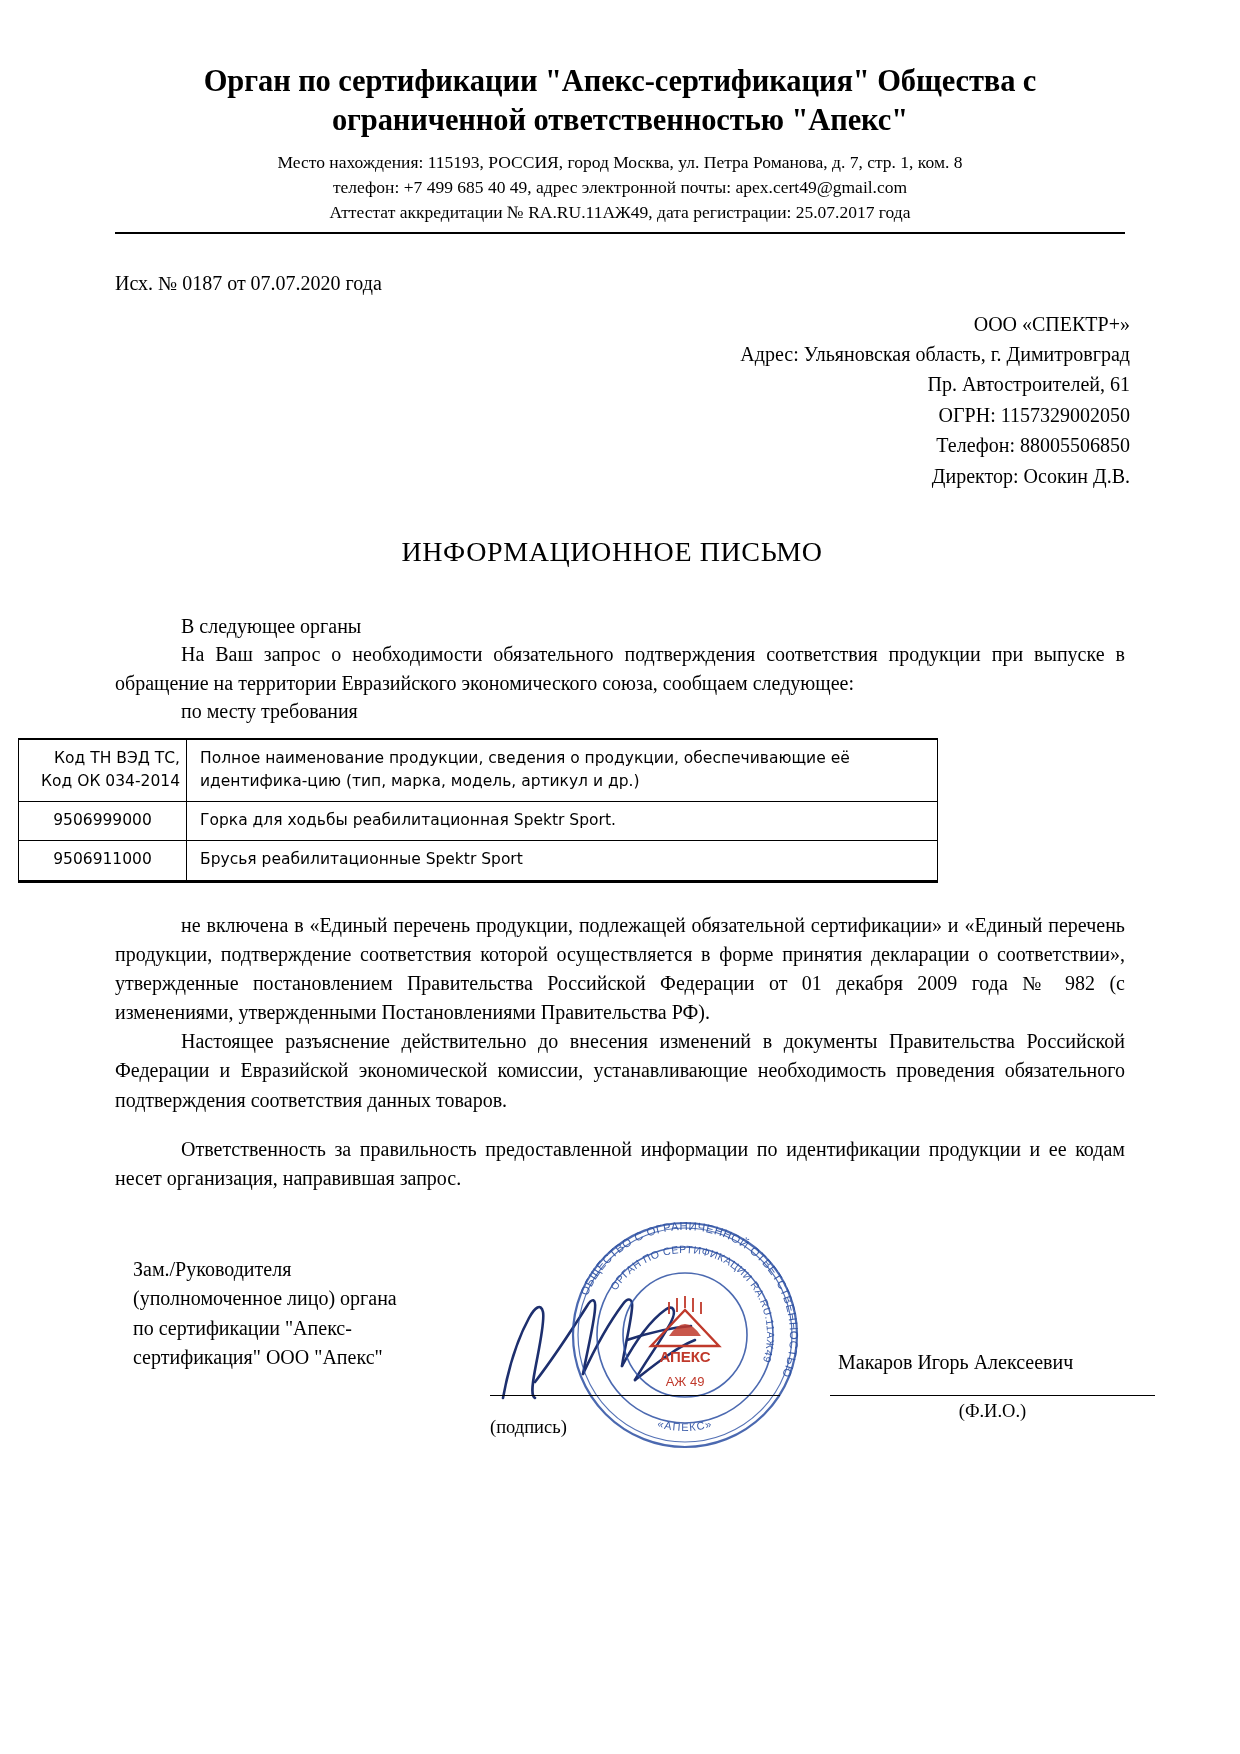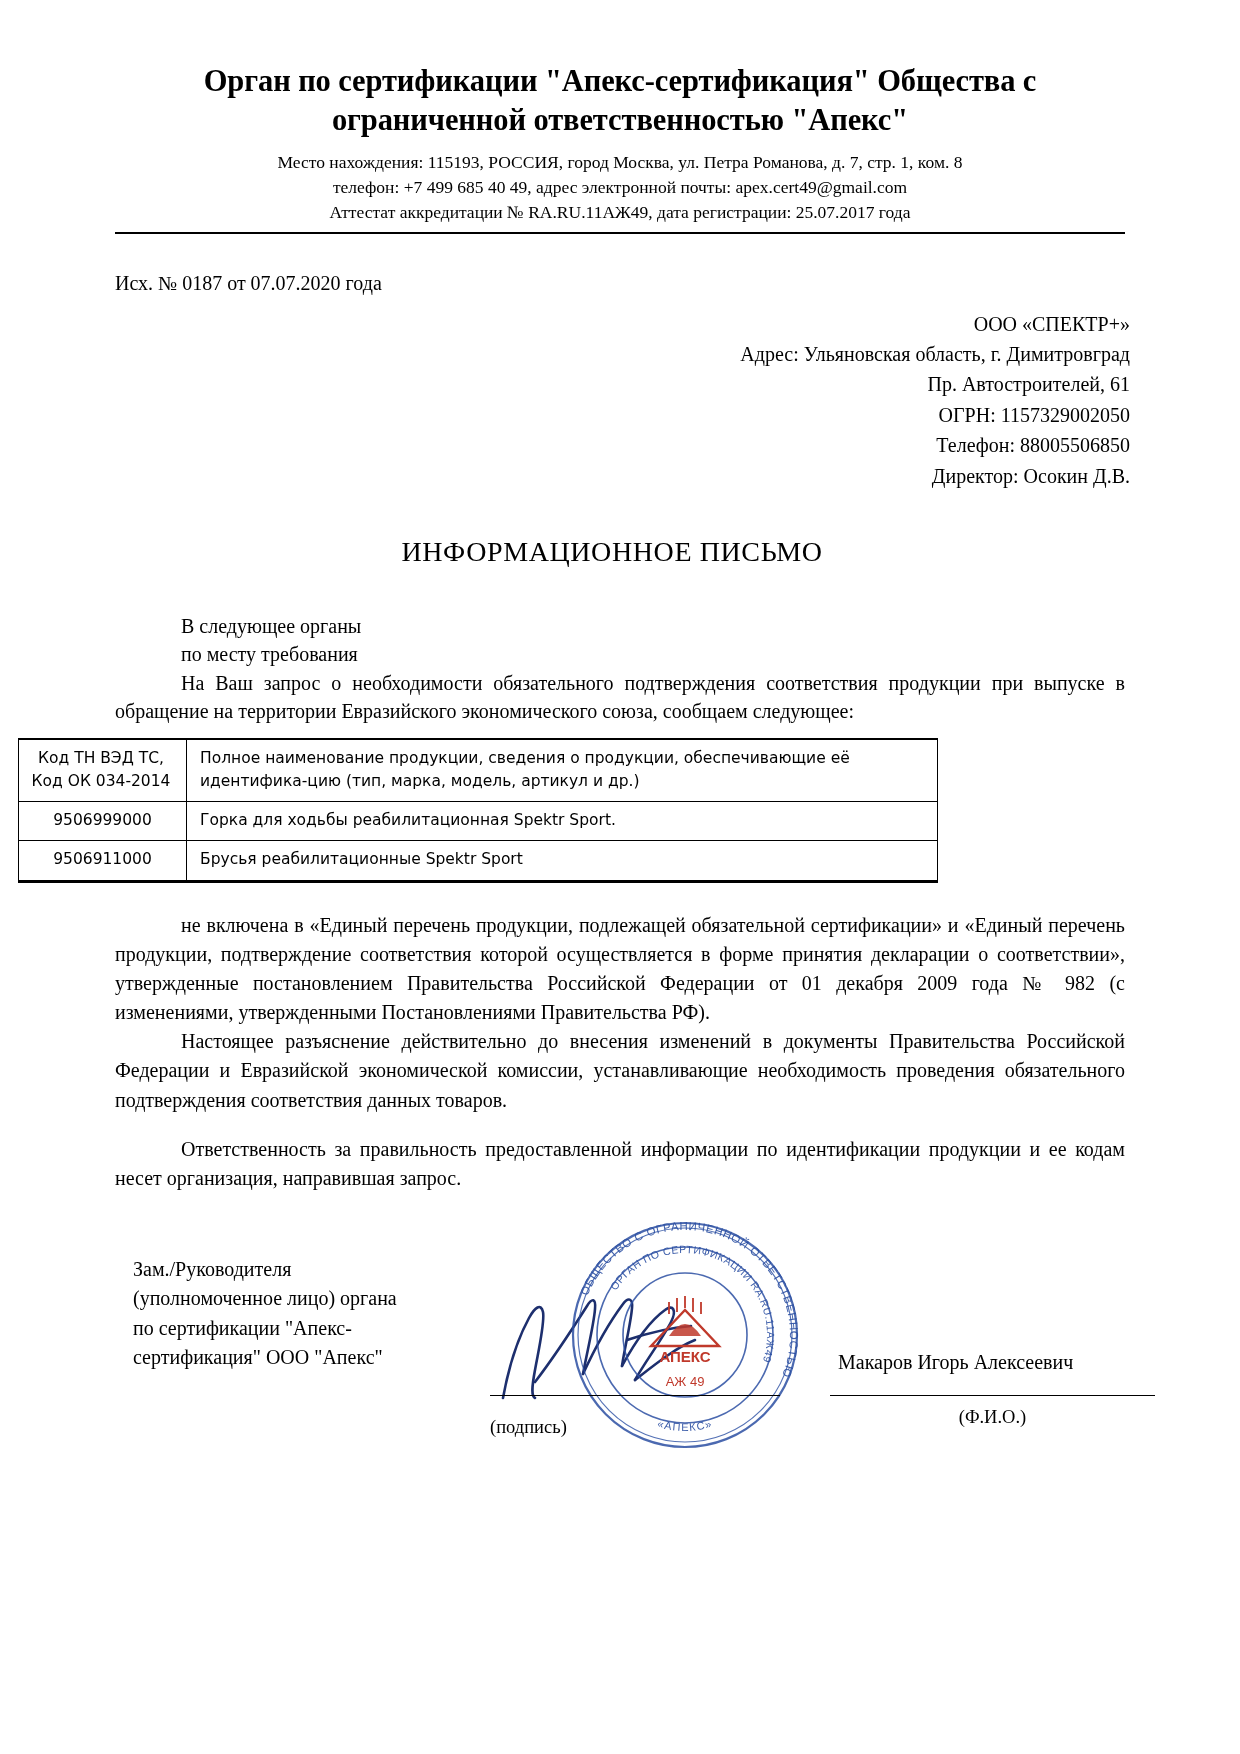--- a/index.html
+++ b/index.html
@@ -97,21 +97,21 @@
     padding: 7px 6px 8px 6px;
     vertical-align: top;
     line-height: 1.5;
   }
   table.prod tr td.code {
     width: 155px;
     text-align: center;
     white-space: nowrap;
   }
   table.prod tr.head td.code {
-    text-align: center;
+    text-align: right;
     padding-left: 3px;
   }
   table.prod td.desc {
     padding-left: 13px;
   }
   table.prod tr.head td {
     border-top: 2px solid #000;
   }
   table.prod tr.last td {
     border-bottom: 1px solid #000;
@@ -174,21 +174,21 @@
     position: absolute;
     left: 490px;
     top: 162px;
     width: 290px;
     text-align: left;
     font-size: 18.5px;
   }
   .sign-cap-2 {
     position: absolute;
     left: 830px;
-    top: 152px;
+    top: 146px;
     width: 325px;
     text-align: center;
     font-size: 18.5px;
   }
 
   
   .stamp {
     position: absolute;
     left: 560px;
     top: -45px;
@@ -229,22 +229,22 @@
     <div>Пр. Автостроителей, 61</div>
     <div>ОГРН: 1157329002050</div>
     <div>Телефон: 88005506850</div>
     <div>Директор: Осокин Д.В.</div>
   </div>
 
   <div class="doc-title">ИНФОРМАЦИОННОЕ ПИСЬМО</div>
 
   <div class="body-block">
     <p class="p ind">В следующее органы</p>
+    <p class="p ind just">На Ваш запрос о необходимости обязательного подтверждения соответствия продукции при выпуске в обращение на территории Евразийского экономического союза, сообщаем следующее:</p>
     <p class="p ind">по месту требования</p>
-    <p class="p ind just">На Ваш запрос о необходимости обязательного подтверждения соответствия продукции при выпуске в обращение на территории Евразийского экономического союза, сообщаем следующее:</p>
   </div>
 
   <table class="prod">
     <tbody>
       <tr class="head">
         <td class="code">
           <div>Код ТН ВЭД ТС,</div>
           <div>Код ОК 034-2014</div>
         </td>
         <td class="desc">

